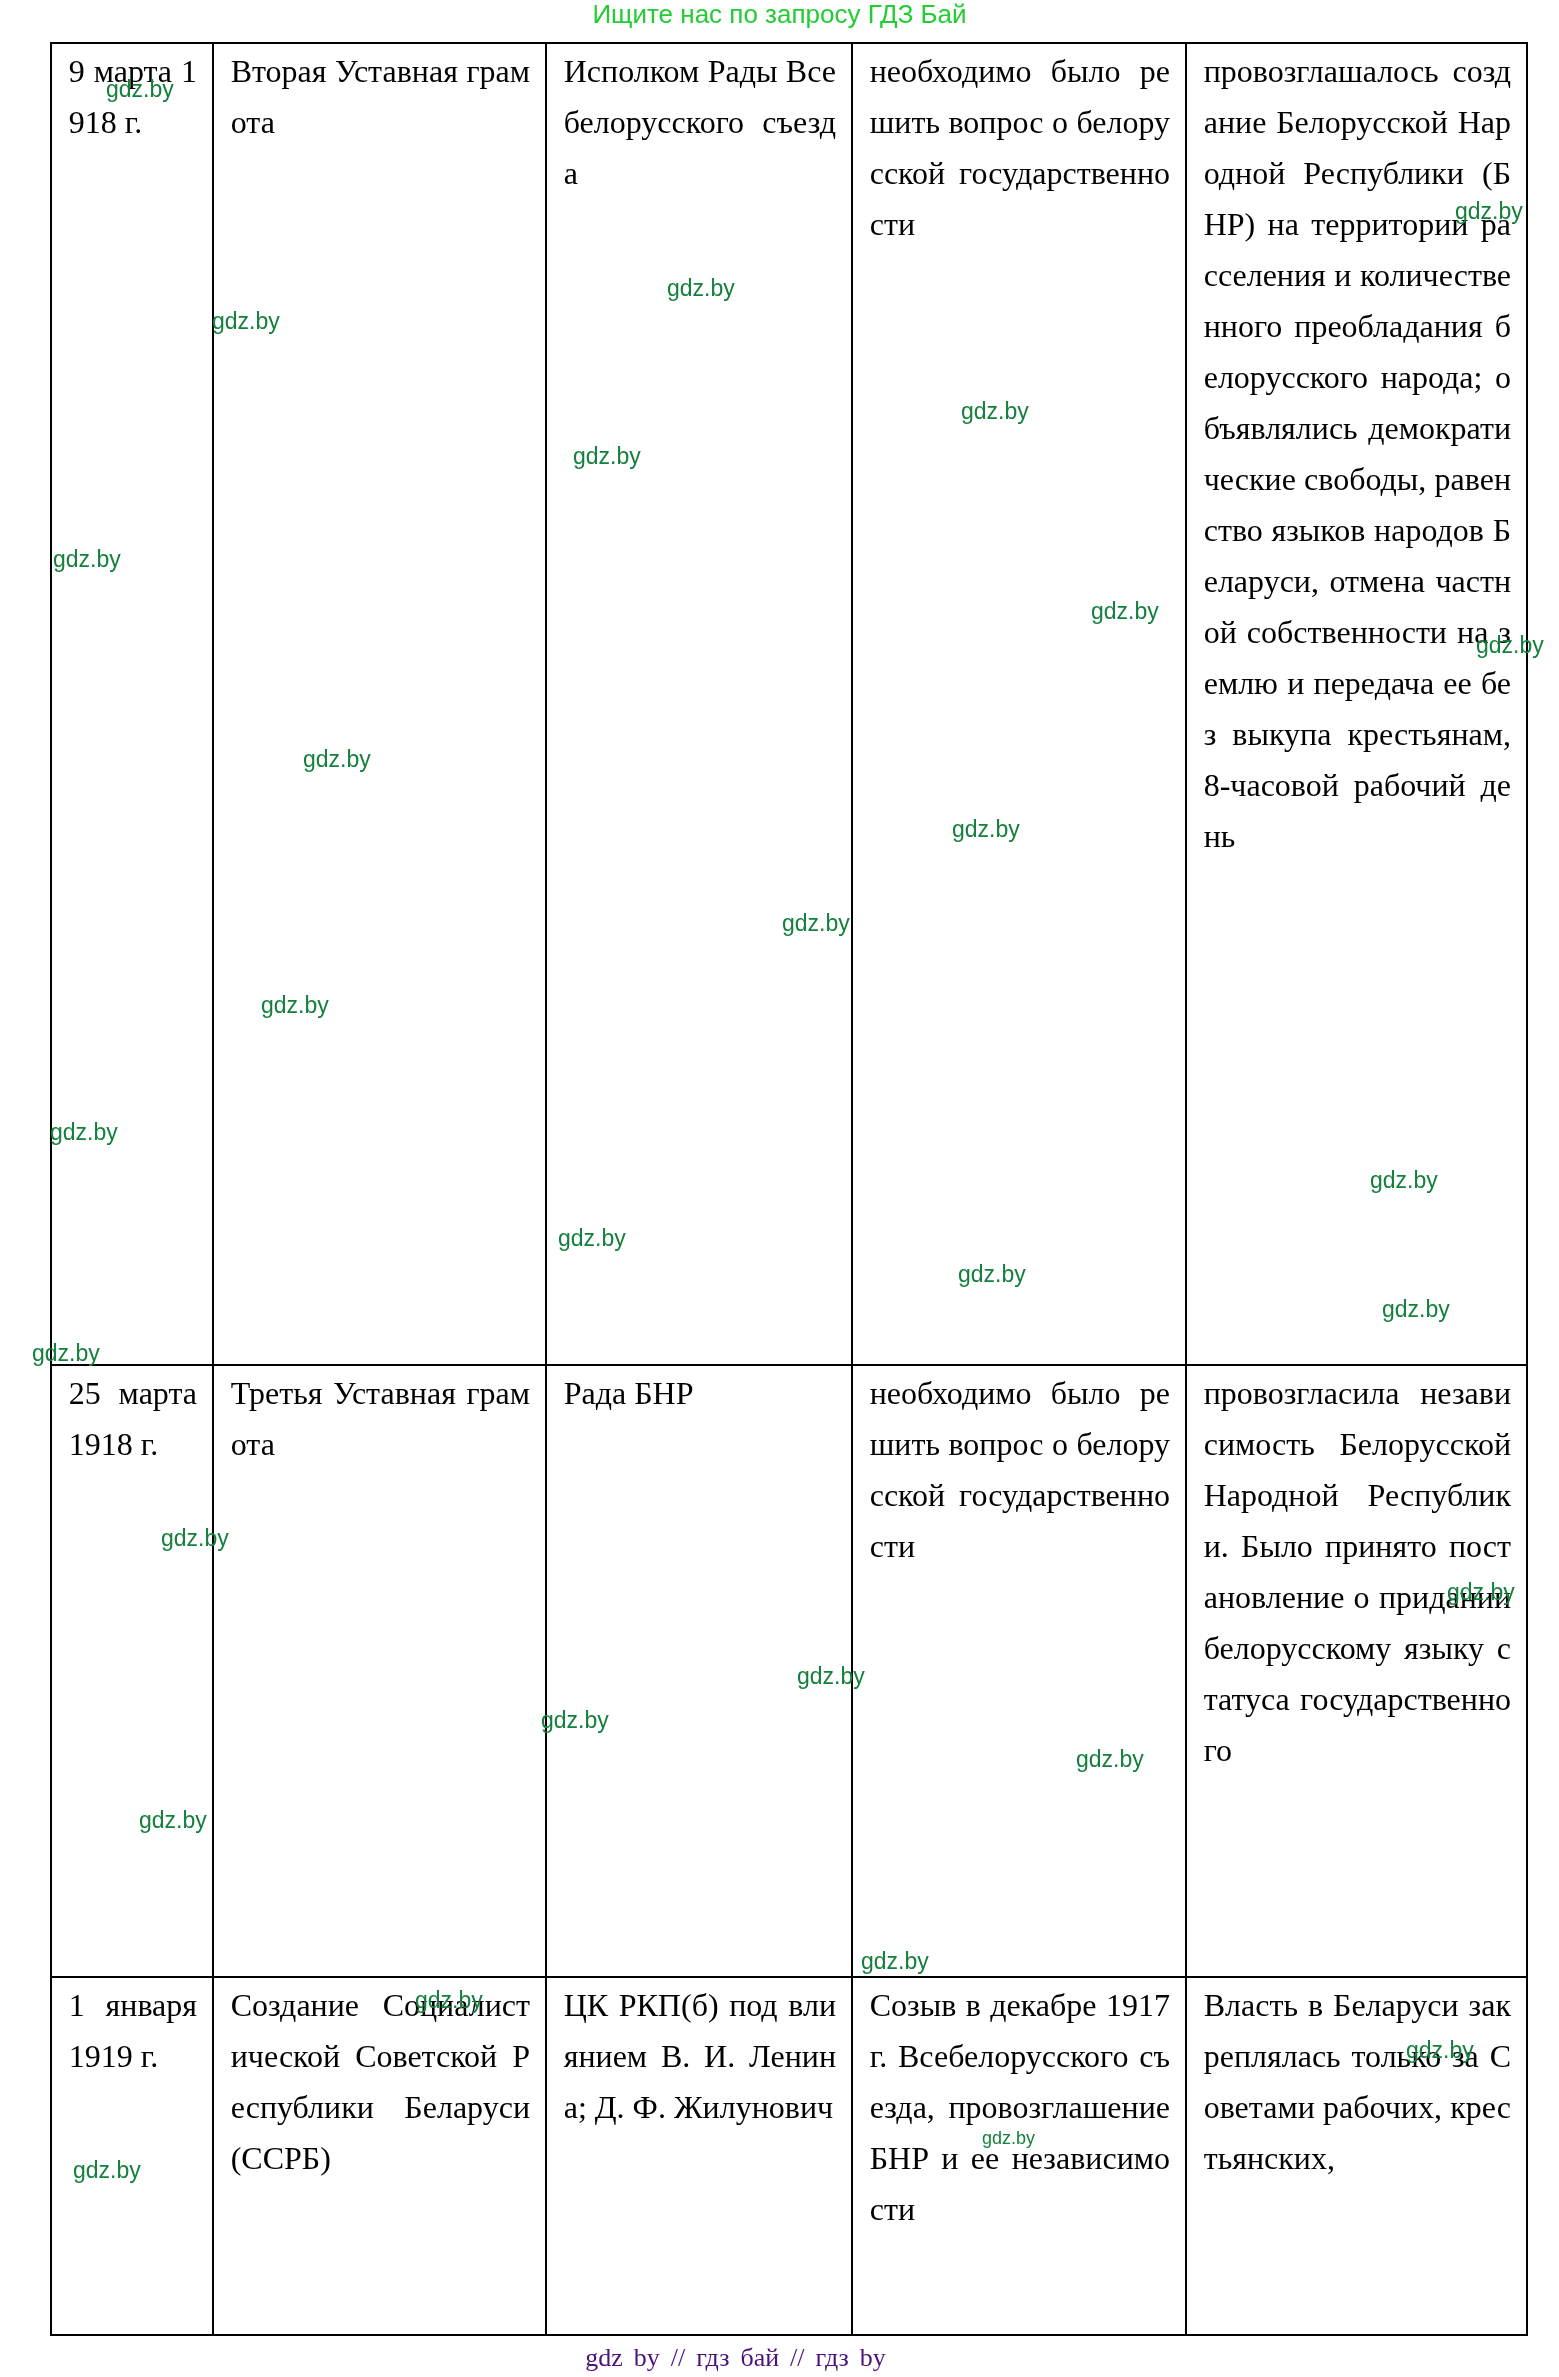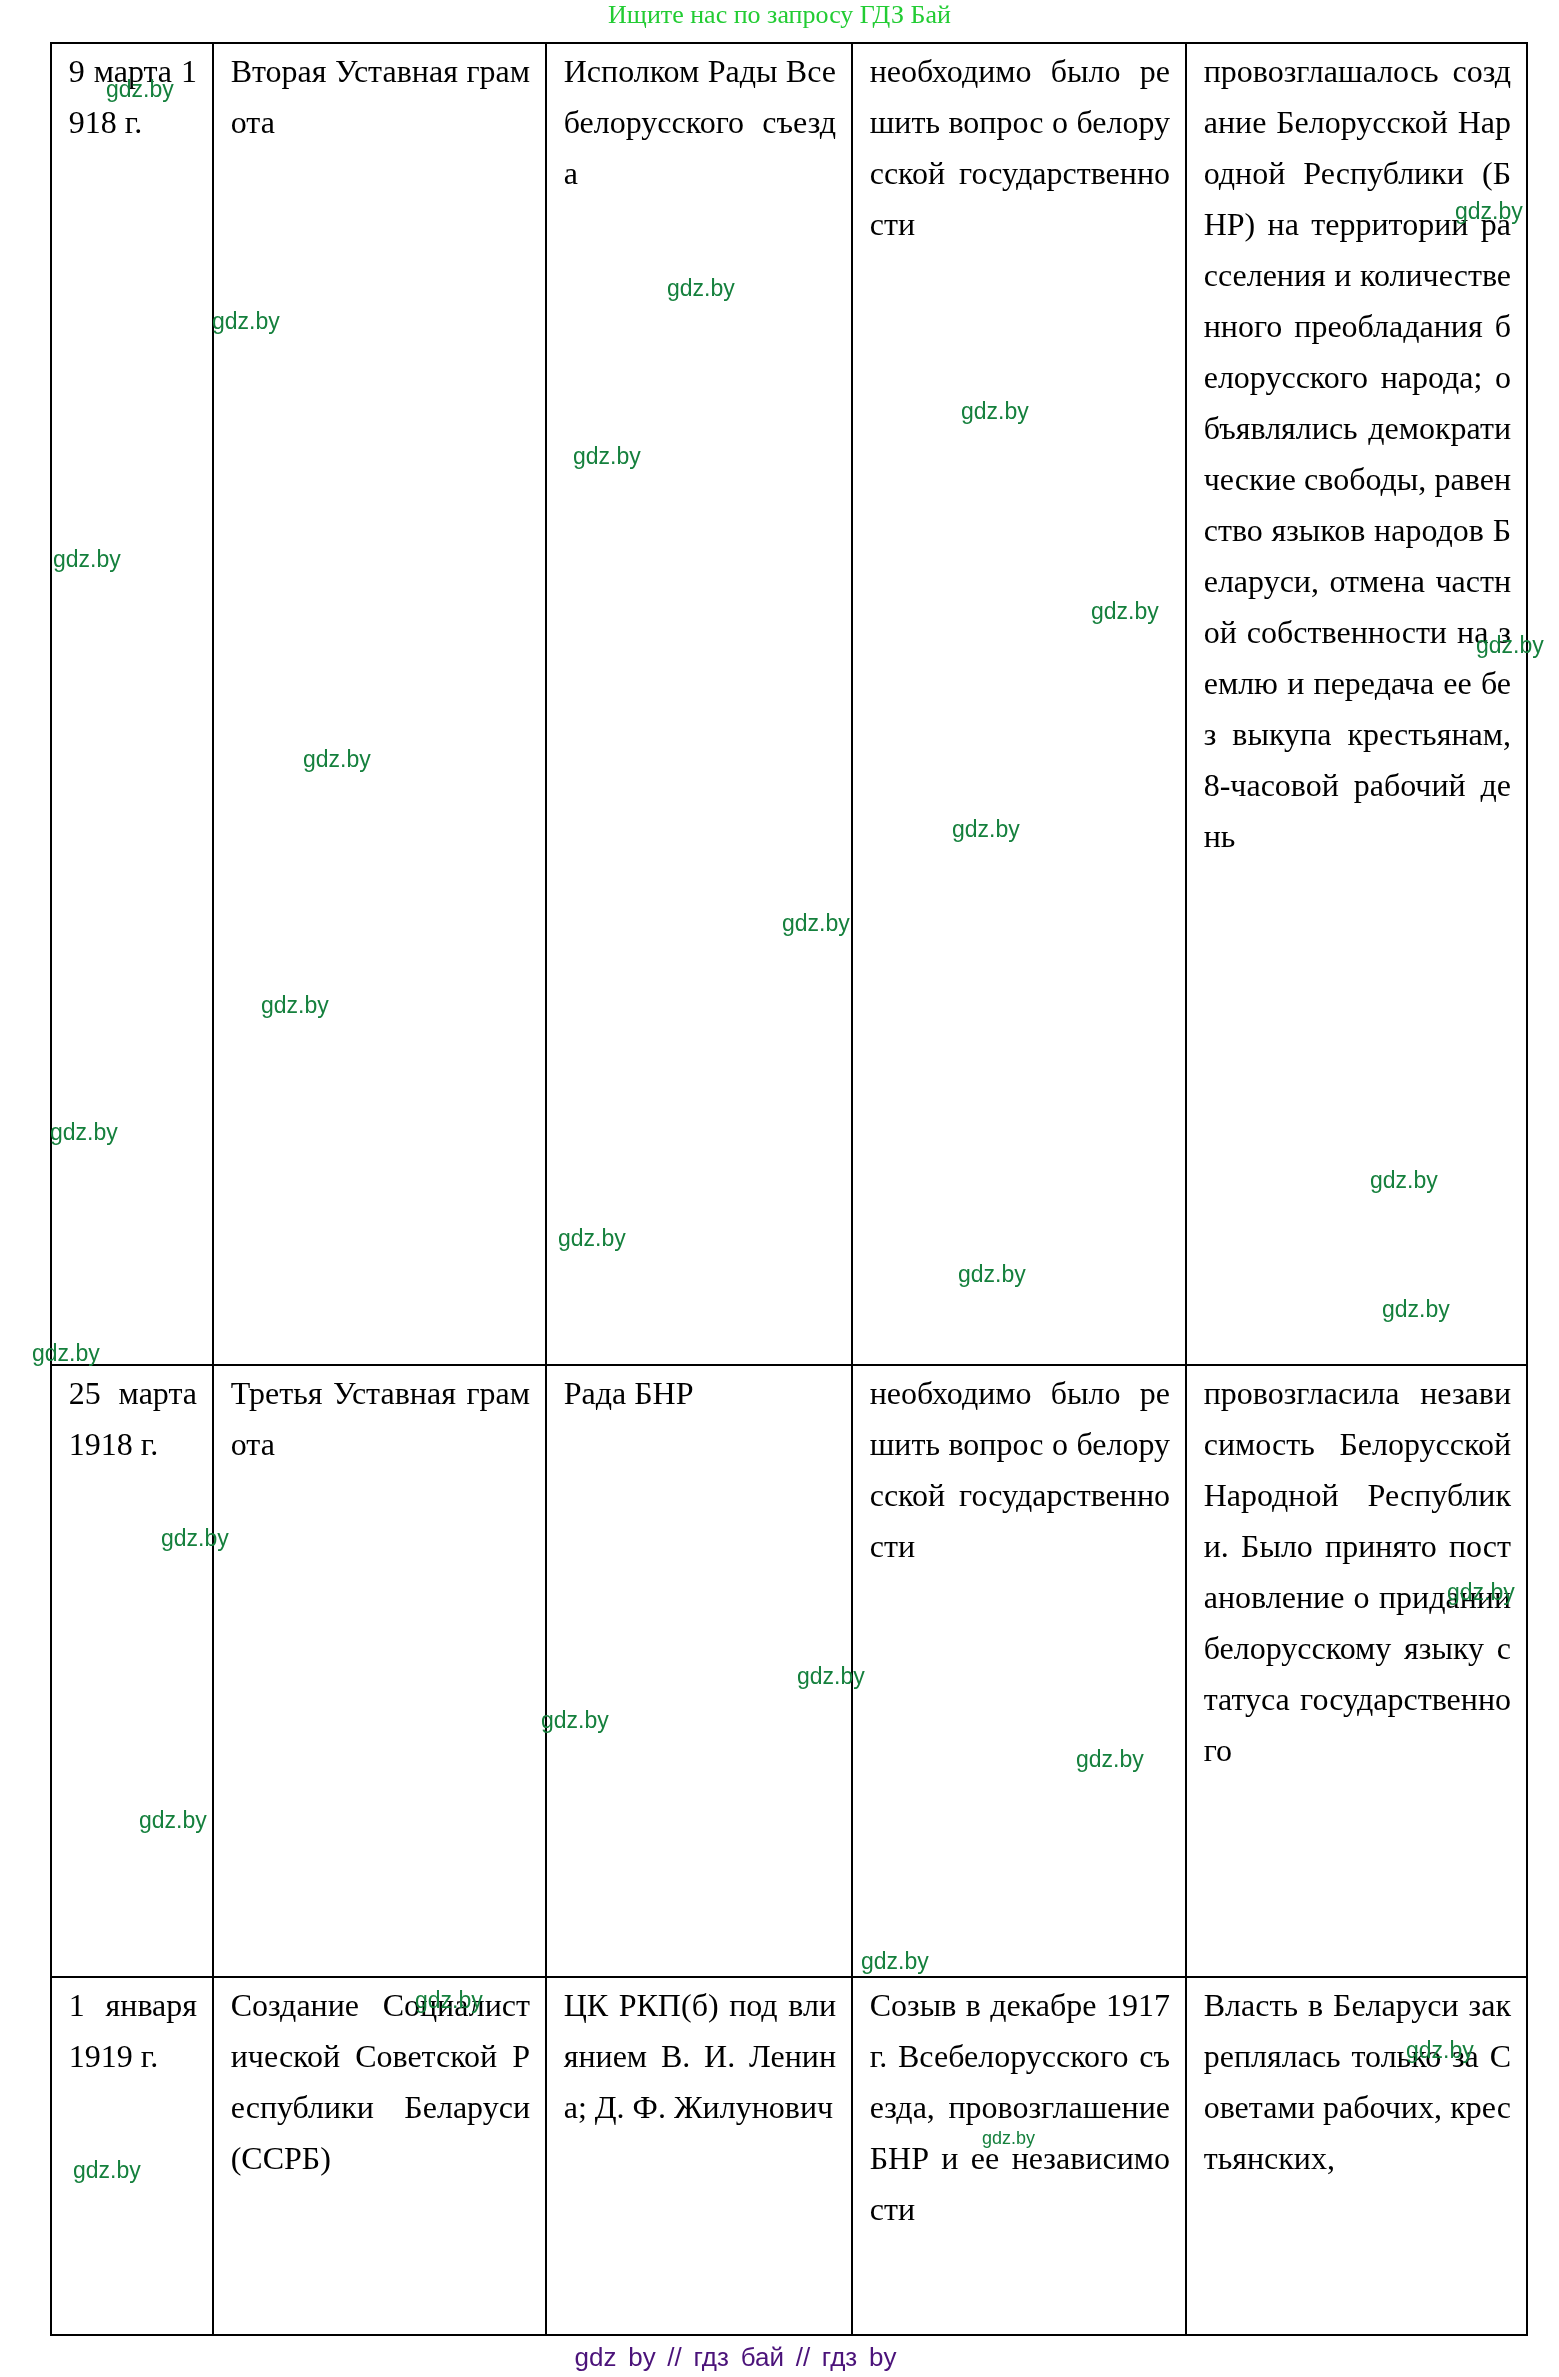--- a/index.html
+++ b/index.html
@@ -15,33 +15,33 @@
     font-family: "Liberation Serif", serif;
     color: #000;
   }
   .top-banner {
     position: absolute;
     left: 0;
     width: 1559px;
     top: 0;
     height: 30px;
     text-align: center;
-    font-family: Liberation Serif, serif;
+    font-family: Liberation Sans, sans-serif;
     font-size: 26px;
     line-height: 29px;
     color: #22cc33;
   }
   .footer-banner {
     position: absolute;
     left: 0;
     width: 1471px;
     top: 2341px;
     height: 33px;
     text-align: center;
-    font-family: Liberation Sans, sans-serif;
+    font-family: Liberation Serif, serif;
     font-size: 26px;
     line-height: 33px;
     color: #4b137a;
     word-spacing: 4.5px;
   }
   table.grid {
     position: absolute;
     left: 50px;
     top: 42px;
     border-collapse: collapse;

